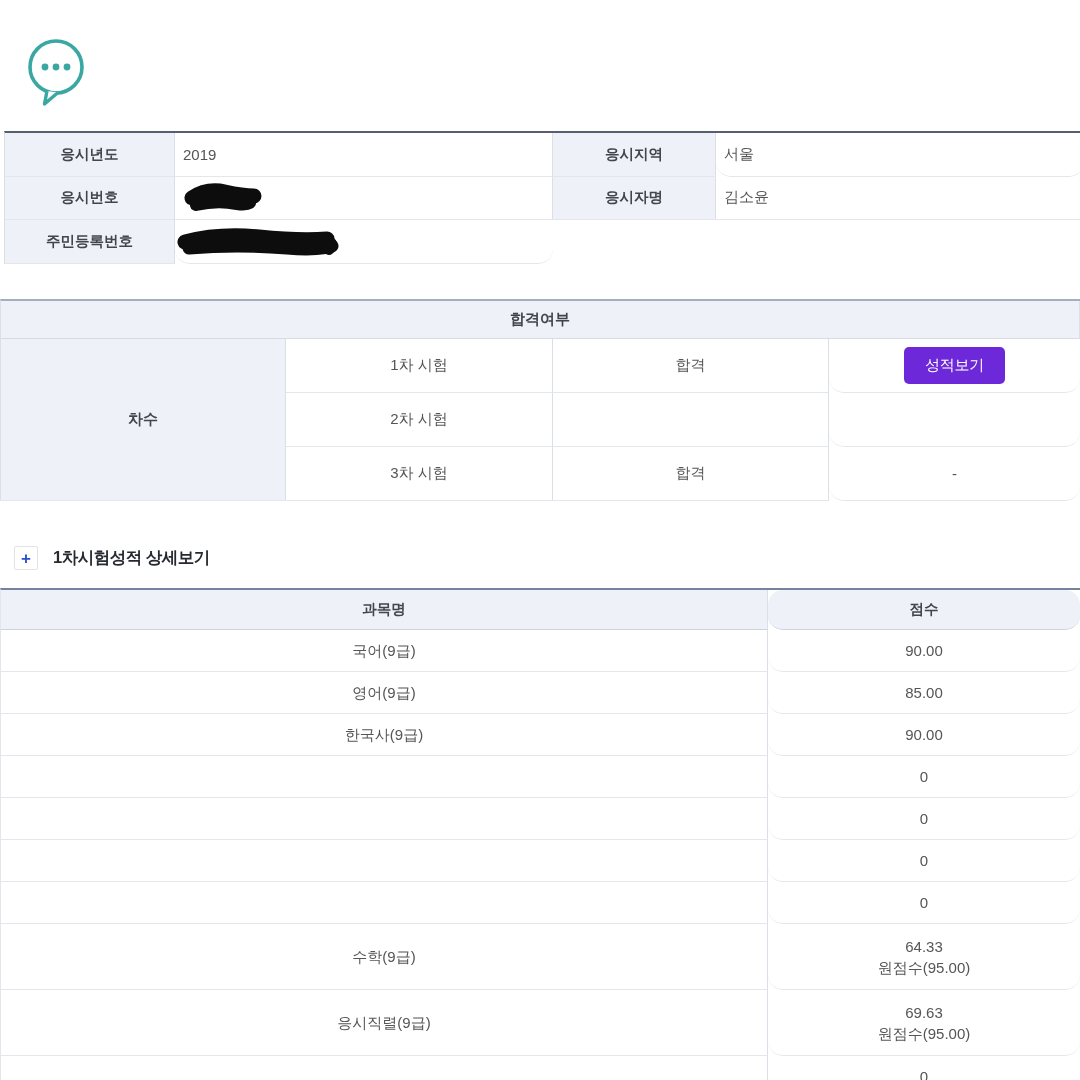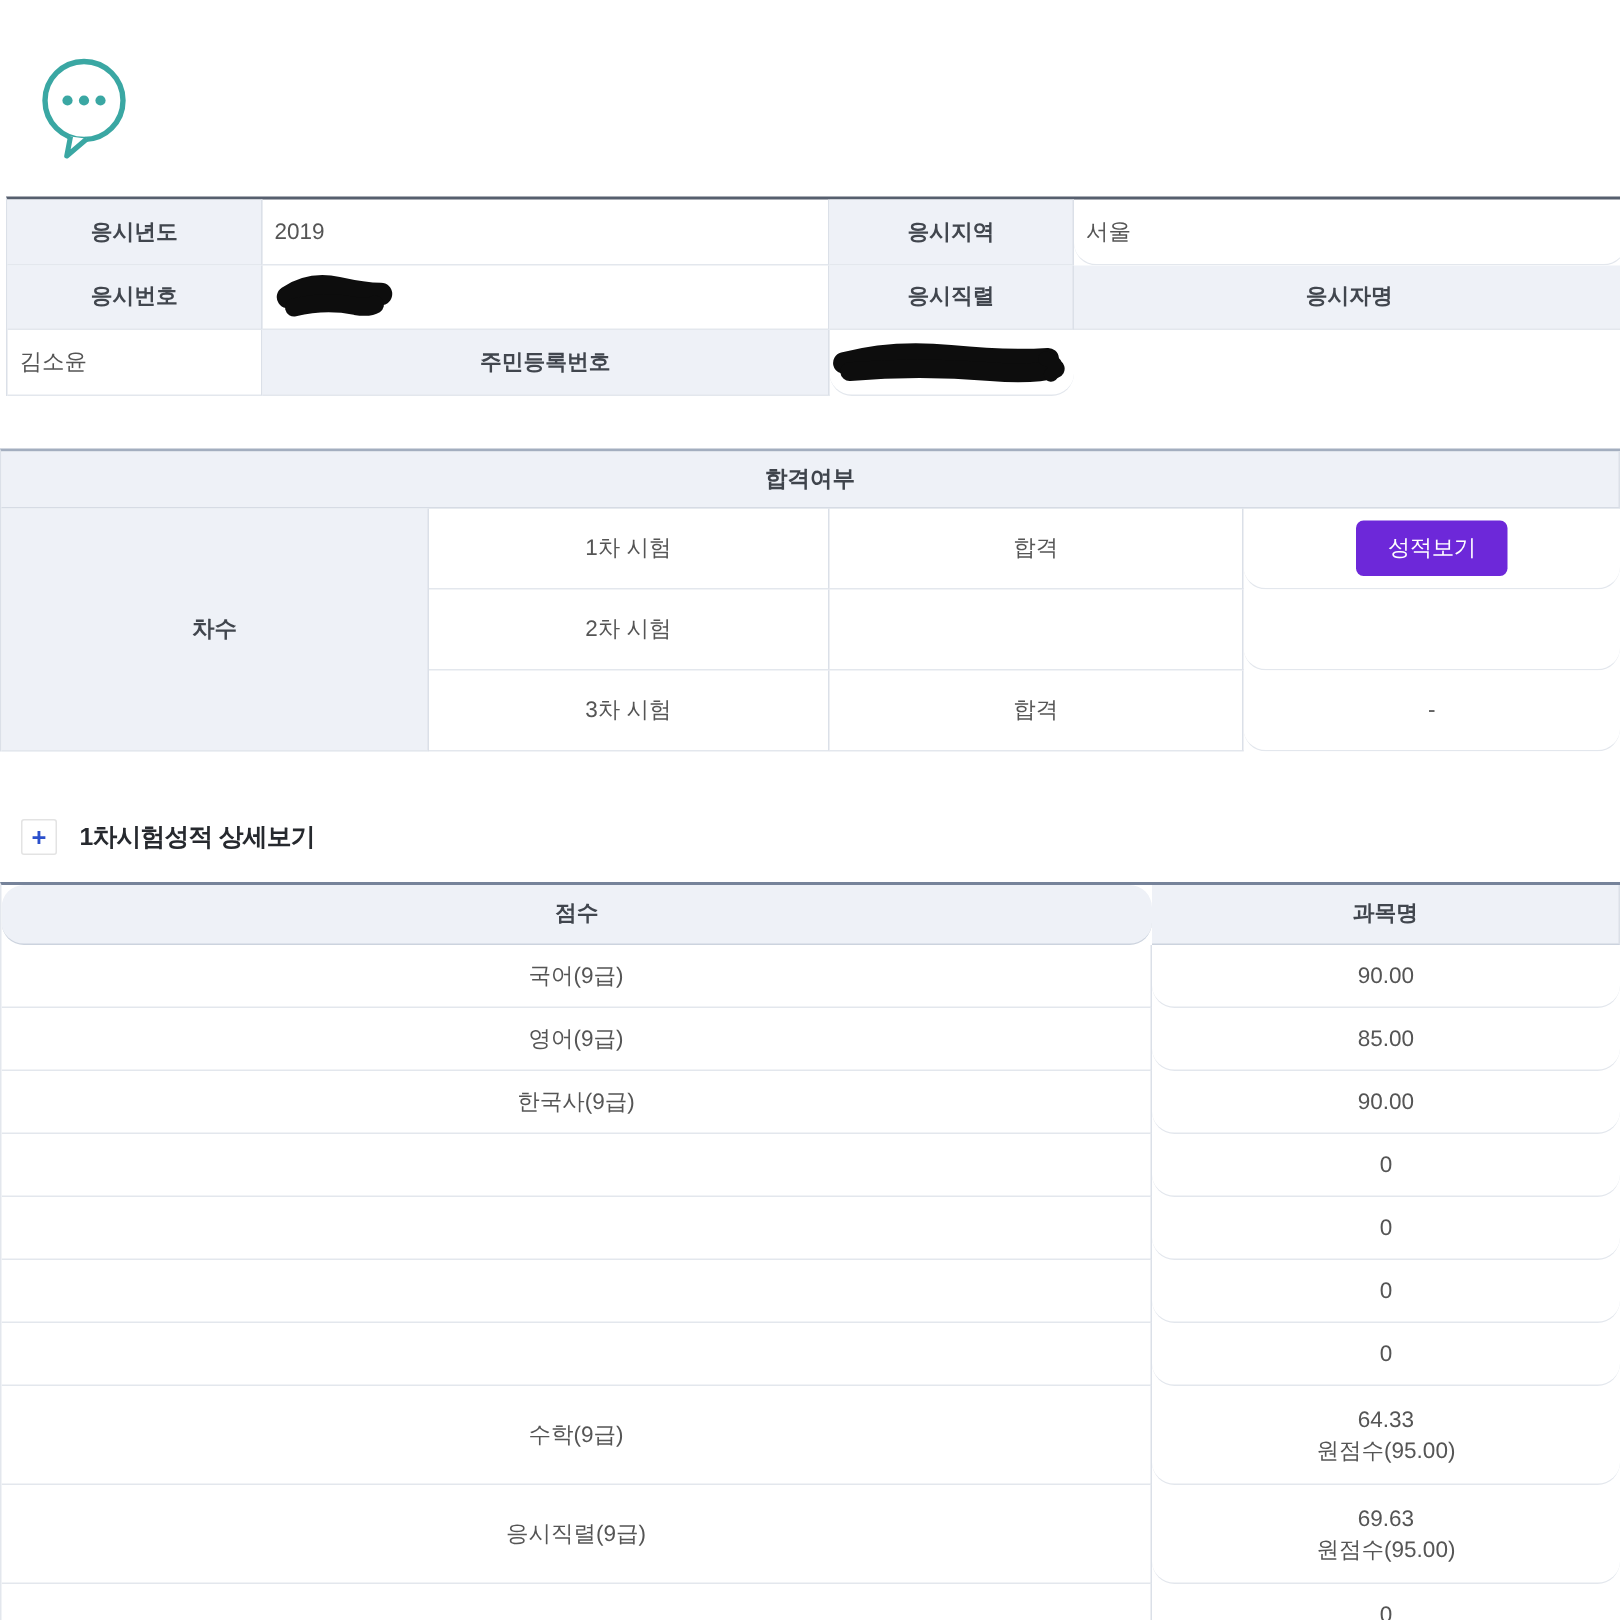--- a/index.html
+++ b/index.html
@@ -74,21 +74,20 @@
     <div class="cell hdr">응시지역</div>
     <div class="cell val no-r">서울</div>
 
     <div class="cell hdr">응시번호</div>
     <div class="cell val">
       <svg class="scribble" width="82" height="32" viewBox="0 0 82 32">
         <path d="M9 16 Q 24 6 42 10 Q 60 14 71 14" stroke="#0d0d0d" stroke-width="15" fill="none" stroke-linecap="round"></path>
         <path d="M13 23 Q 34 18 54 22 Q 63 23.5 67 21" stroke="#0d0d0d" stroke-width="12" fill="none" stroke-linecap="round"></path>
       </svg>
     </div>
-    <div class="cell hdr">응시직렬</div>
 
     <div class="cell hdr">응시자명</div>
     <div class="cell val">김소윤</div>
     <div class="cell hdr">주민등록번호</div>
     <div class="cell val no-r">
       <svg class="scribble rrn" width="170" height="32" viewBox="0 0 170 32">
         <path d="M10 16 Q 44 7 84 11 Q 124 15 152 13" stroke="#0d0d0d" stroke-width="15" fill="none" stroke-linecap="round"></path>
         <path d="M14 22 Q 62 18 112 22 Q 142 24.5 157 20" stroke="#0d0d0d" stroke-width="13" fill="none" stroke-linecap="round"></path>
         <path d="M150 13 Q 162 17 154 24" stroke="#0d0d0d" stroke-width="10" fill="none" stroke-linecap="round"></path>
       </svg>
@@ -115,22 +114,22 @@
       <div class="cell ctr no-r">-</div>
     </div>
   </div>
 
   <div class="detail-head">
     <span class="plus-box">+</span>
     <span class="detail-title-text">1차시험성적 상세보기</span>
   </div>
 
   <div class="score-table">
+    <div class="cell hdr">과목명</div>
     <div class="cell hdr no-r">점수</div>
-    <div class="cell hdr">과목명</div>
 
     <div class="cell ctr">국어(9급)</div>
     <div class="cell ctr no-r">
         <div>90.00</div>
         <div></div>
       </div>
 
     <div class="cell ctr">영어(9급)</div>
     <div class="cell ctr no-r">
         <div>85.00</div>

